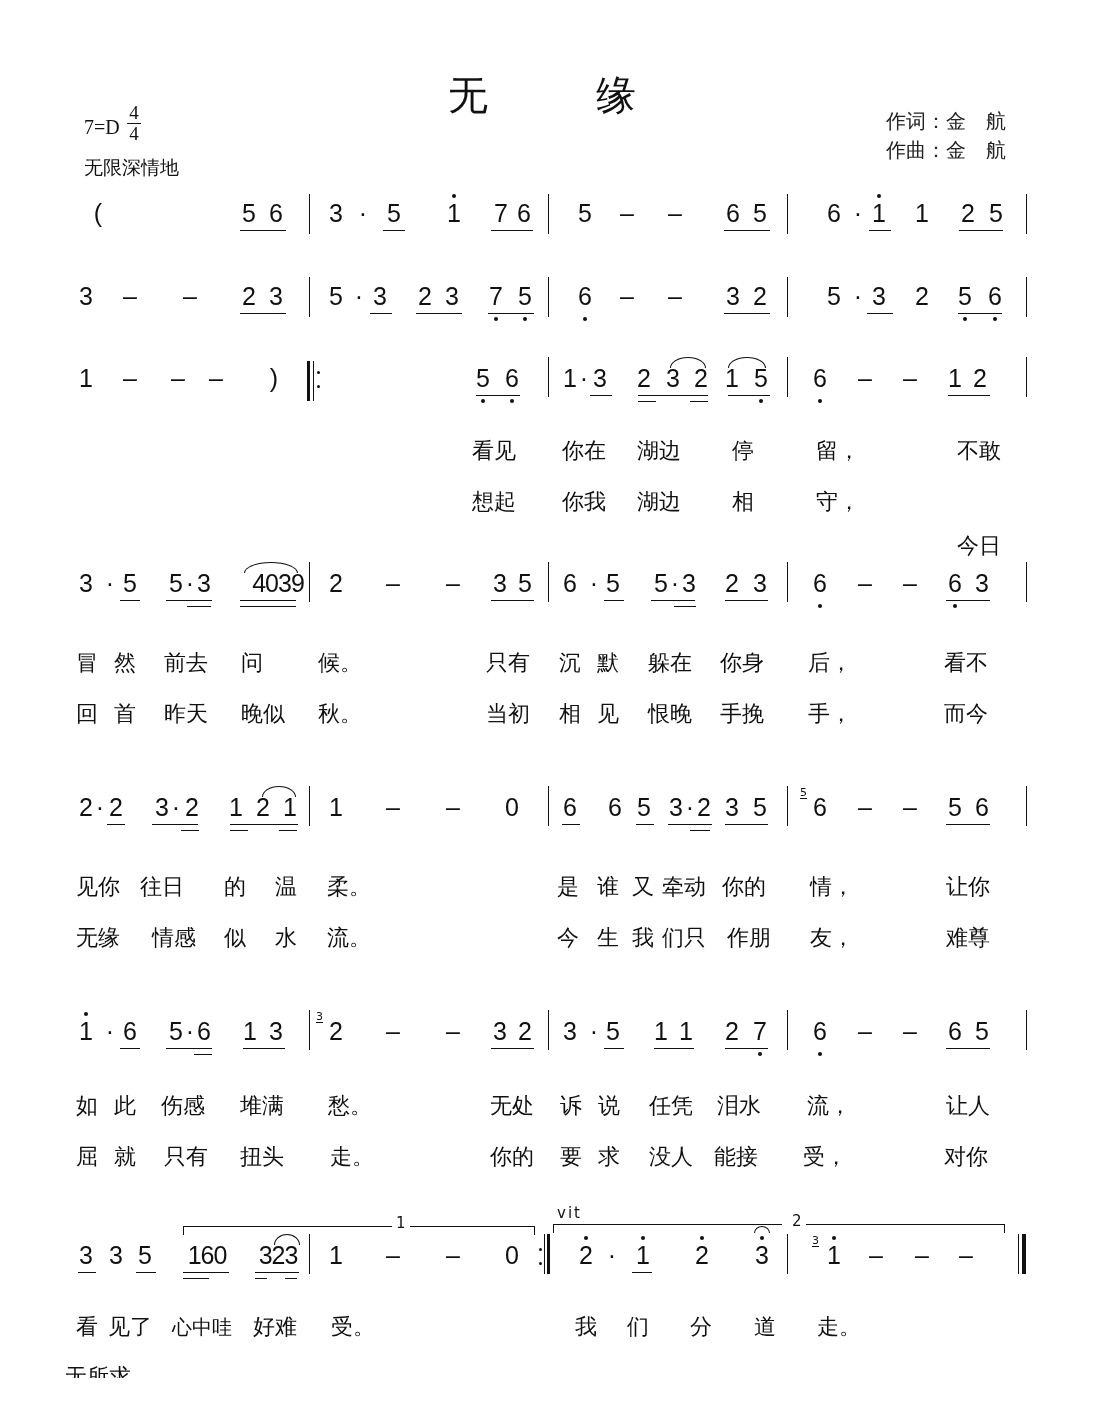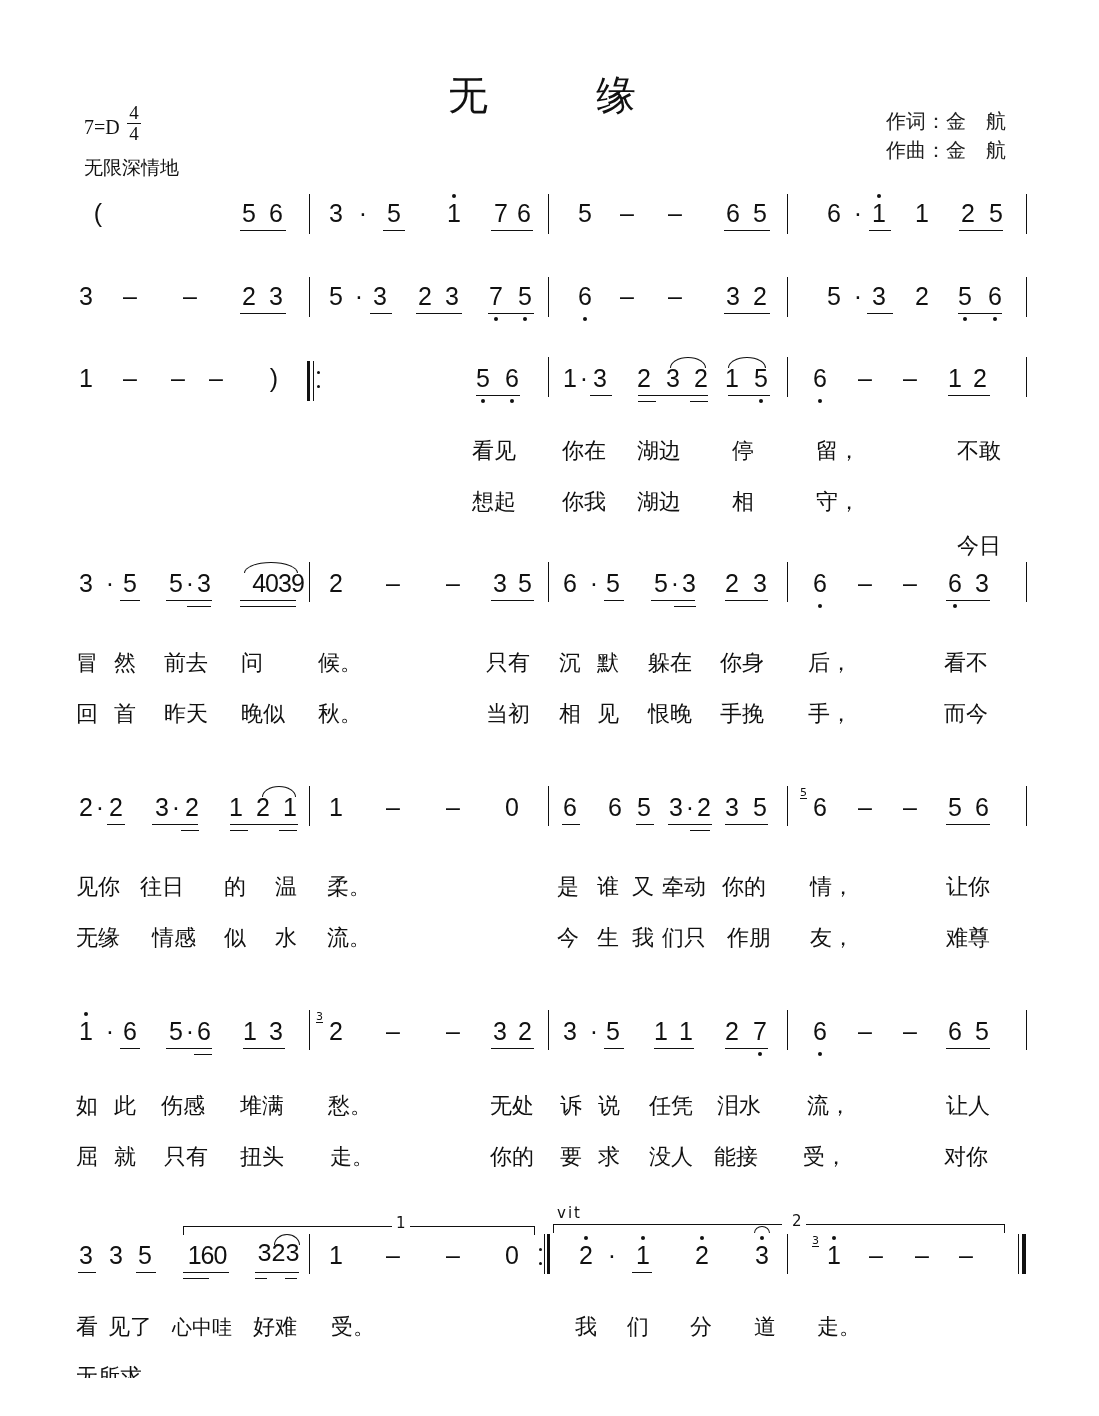--- a/index.html
+++ b/index.html
@@ -406,21 +406,21 @@
 
 <div class="row" style="top:1240px;">
   <div class="n" style="left:76px;">3</div>
   <div class="ul" style="left:78px;top:32px;width:18px;"></div>
   <div class="n" style="left:106px;">3</div>
   <div class="n" style="left:135px;">5</div>
   <div class="ul" style="left:136px;top:32px;width:20px;"></div>
   <div class="n" style="left:183px;width:48px;letter-spacing:-1px;">160</div>
   <div class="ul" style="left:183px;top:32px;width:46px;"></div>
   <div class="ul" style="left:183px;top:38px;width:26px;"></div>
-  <div class="n" style="left:254px;width:48px;letter-spacing:-1px;font-family:Liberation Mono, monospace;">323</div>
+  <div class="n" style="left:254px;width:48px;letter-spacing:-1px;">323</div>
   <div class="slur" style="left:274px;top:-6px;width:24px;"></div>
   <div class="ul" style="left:255px;top:32px;width:44px;"></div>
   <div class="ul" style="left:255px;top:38px;width:12px;"></div>
   <div class="ul" style="left:285px;top:38px;width:12px;"></div>
   <div class="bar" style="left:309px;top:-6px;"></div>
   <div class="n" style="left:326px;">1</div>
   <div class="n" style="left:383px;">–</div>
   <div class="n" style="left:443px;">–</div>
   <div class="n" style="left:502px;">0</div>
   <div class="dot" style="left:539px;top:8px;width:3px;height:3px;"></div>
@@ -452,14 +452,14 @@
   <div class="lyr" style="left:76px;top:1314px;">看</div>
   <div class="lyr" style="left:108px;top:1314px;">见了</div>
   <div class="lyr" style="left:172px;top:1314px;font-size:20px;">心中哇</div>
   <div class="lyr" style="left:253px;top:1314px;">好难</div>
   <div class="lyr" style="left:331px;top:1314px;">受。</div>
   <div class="lyr" style="left:575px;top:1314px;">我</div>
   <div class="lyr" style="left:627px;top:1314px;">们</div>
   <div class="lyr" style="left:690px;top:1314px;">分</div>
   <div class="lyr" style="left:754px;top:1314px;">道</div>
   <div class="lyr" style="left:817px;top:1314px;">走。</div>
-  <div class="lyr" style="left:76px;top:1364px;height:14px;overflow:hidden;">无所求</div>
+  <div class="lyr" style="left:65px;top:1364px;height:14px;overflow:hidden;">无所求</div>
 </div>
 
 </body></html>

